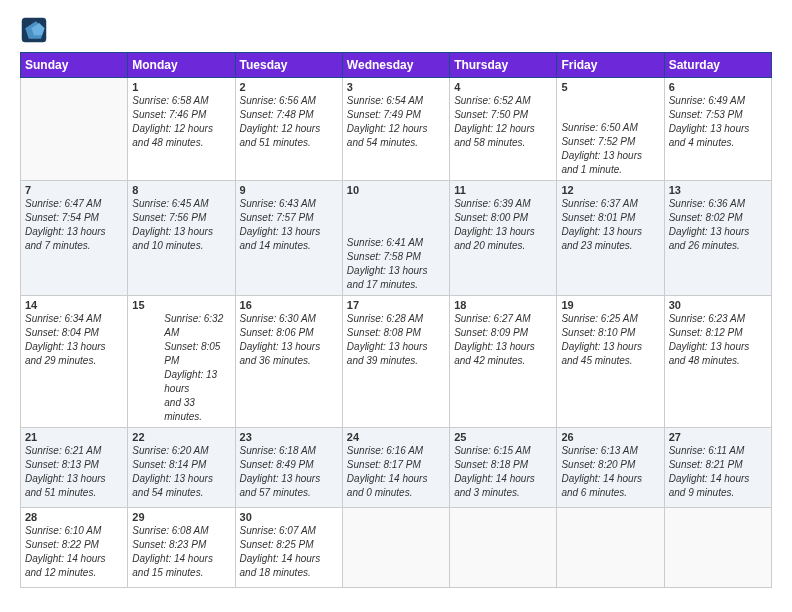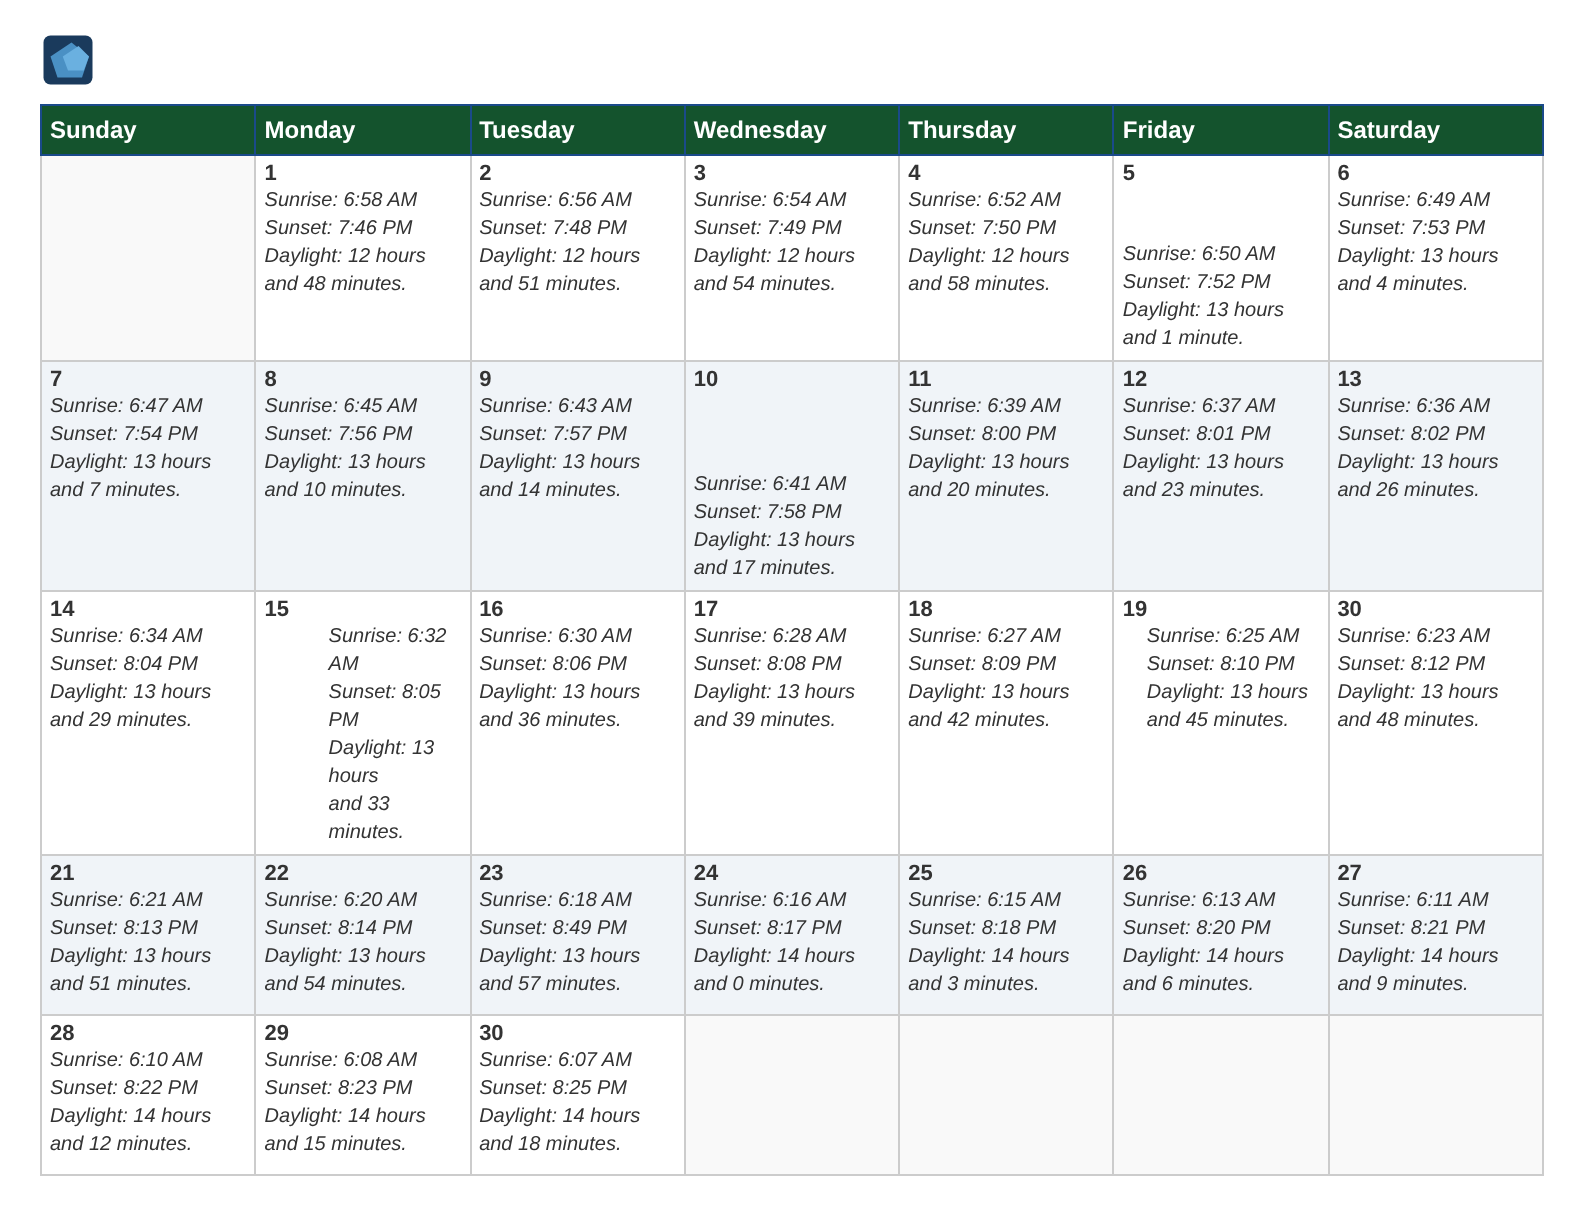--- a/index.html
+++ b/index.html
@@ -52,21 +52,21 @@
     .location {
       font-size: 13px;
       color: #555;
     }
     .calendar {
       width: 100%;
       border-collapse: collapse;
       table-layout: fixed;
     }
     .calendar th {
-      background-color: #14532d;
+      background-color: #6d28d9;
       color: #fff;
       font-size: 12px;
       font-weight: bold;
       padding: 5px 4px;
       text-align: left;
       border: 1px solid #1a4a8a;
     }
     .calendar td {
       border: 1px solid #ccc;
       vertical-align: top;
@@ -263,21 +263,21 @@
           </td>
           <td>
             <span class="day-number">18</span>
             <div class="day-info" style="white-space: pre-line;">Sunrise: 6:27 AM
 Sunset: 8:09 PM
 Daylight: 13 hours
 and 42 minutes.</div>
           </td>
           <td>
             <span class="day-number">19</span>
-            <div class="day-info" style="white-space: pre-line; margin-left: 12px;">Sunrise: 6:25 AM
+            <div class="day-info" style="white-space: pre-line;">Sunrise: 6:25 AM
 Sunset: 8:10 PM
 Daylight: 13 hours
 and 45 minutes.</div>
           </td>
           <td>
             <span class="day-number">30</span>
             <div class="day-info" style="white-space: pre-line;">Sunrise: 6:23 AM
 Sunset: 8:12 PM
 Daylight: 13 hours
 and 48 minutes.</div>

